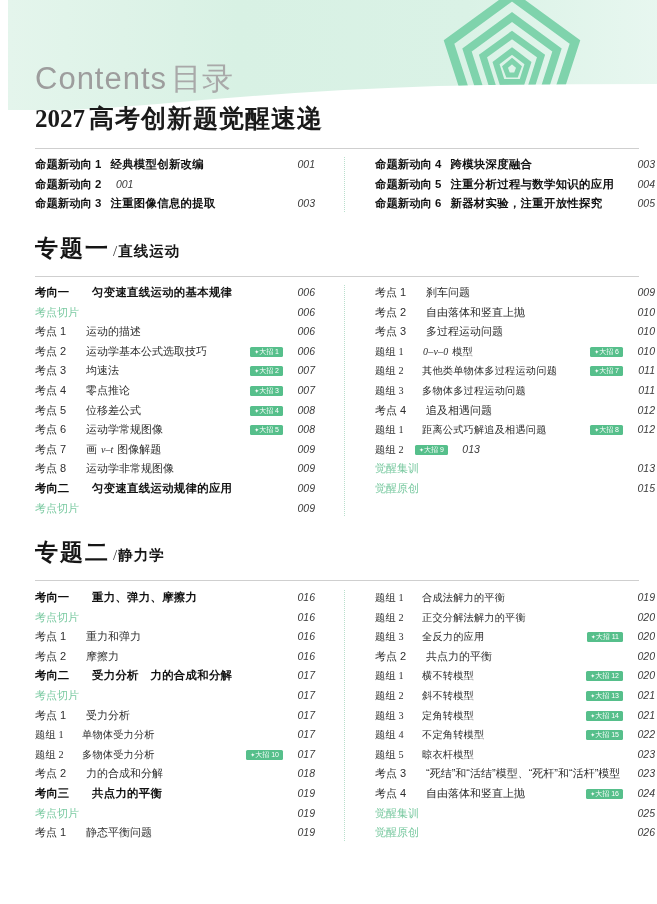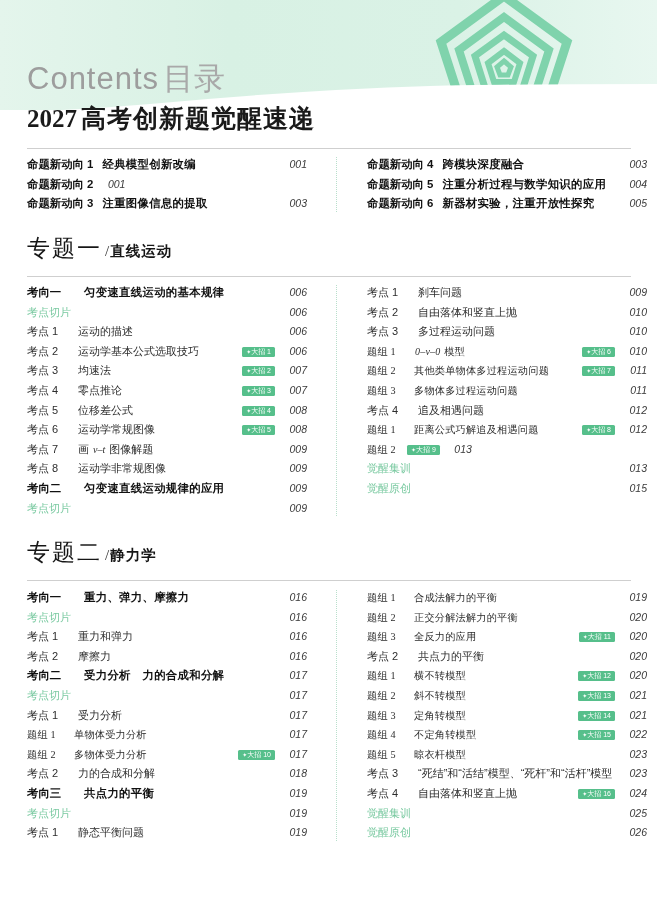--- a/index.html
+++ b/index.html
@@ -23,21 +23,21 @@
     width: 657px;
     height: 110px;
     overflow: hidden;
     pointer-events: none;
   }
   .header-band svg { display:block; }
 
   
   .page {
     position: absolute;
-    left: 0; top: 0;
+    left: 8px; top: 0;
     width: 575px;
     height: 904px;
   }
 
   .title-block {
     position: absolute;
     left: 27px;
     top: 58px;
     width: 560px;
   }
@@ -75,21 +75,21 @@
   }
 
   
   .sec-head {
     position: absolute;
     left: 27px;
     white-space: nowrap;
   }
   .sec-head .big {
     font-size: 23px;
-    font-weight: 400;
+    font-weight: 700;
     color: #161616;
     font-family: "Liberation Serif", "DejaVu Serif", serif;
     letter-spacing: 2px;
   }
   .sec-head .slash {
     font-size: 15px;
     color: #333;
     margin: 0 1px 0 3px;
     font-family: "Liberation Serif","DejaVu Serif",serif;
   }

